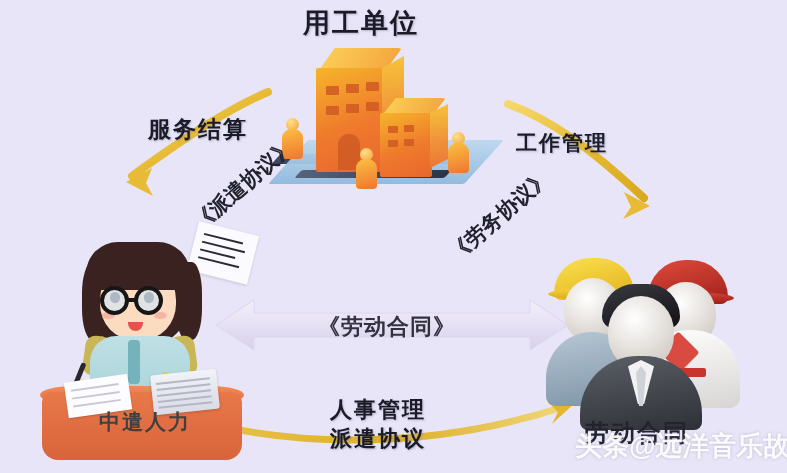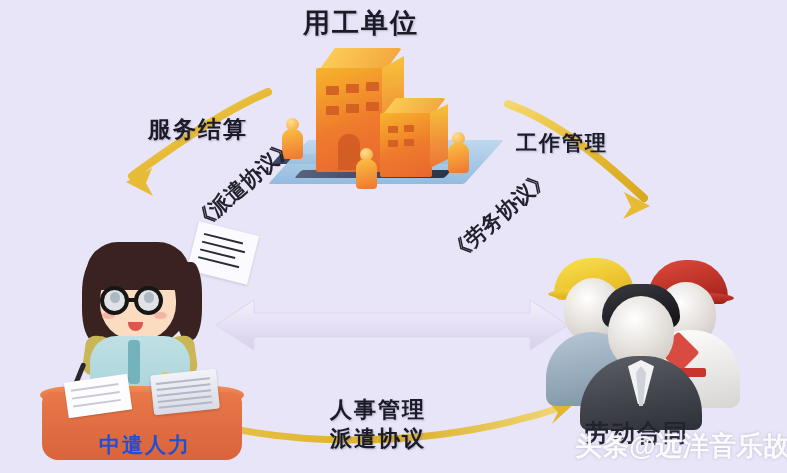--- a/index.html
+++ b/index.html
@@ -84,21 +84,21 @@
   #scarf{position:absolute;left:86px;top:108px;width:12px;height:44px;background:#74b3bb;border-radius:4px;}
   #spot1{position:absolute;left:118px;top:140px;width:11px;height:11px;border-radius:50%;background:#d9cf66;}
   .arm{position:absolute;width:44px;height:18px;background:#fbdcc0;border-radius:10px;}
   #arm-l{left:28px;top:150px;transform:rotate(16deg);}
   #arm-r{left:126px;top:150px;transform:rotate(-16deg);}
   #desk{position:absolute;left:0px;top:160px;width:200px;height:68px;
         background:linear-gradient(180deg,#e8784a,#d9643b);border-radius:10px 10px 16px 16px;}
   #desk-top{position:absolute;left:-2px;top:154px;width:204px;height:18px;
         background:linear-gradient(180deg,#f08b58,#e0713f);border-radius:60px/16px;}
   #badge-text{position:absolute;left:28px;top:176px;width:150px;text-align:center;
-        font-size:21px;font-weight:700;color:#1d4ed8;letter-spacing:2px;margin-top:23px;}
+        font-size:21px;font-weight:700;color:#404040;letter-spacing:2px;}
   #paper1{position:absolute;left:24px;top:146px;width:64px;height:36px;background:#fdfdff;
         transform:rotate(-8deg);box-shadow:0 1px 2px rgba(0,0,0,.18);}
   .pline{position:absolute;height:2px;background:#c9c9d6;left:6px;width:48px;}
   #laptop{position:absolute;left:110px;top:140px;width:66px;height:40px;
         background:linear-gradient(180deg,#f2f3f8,#d9dbe6);transform:rotate(-6deg);
         border-radius:3px;box-shadow:0 1px 3px rgba(0,0,0,.2);}
   .kline{position:absolute;height:2px;background:#b4b7c6;left:5px;width:54px;}
   #pen{position:absolute;left:34px;top:130px;width:5px;height:30px;background:#27272f;
         border-radius:3px;transform:rotate(22deg);}
   #docpaper{position:absolute;left:150px;top:-4px;width:62px;height:50px;background:#fafaff;
@@ -303,20 +303,21 @@
   <div class="lbl lbl-shadow" id="title-top">用工单位</div>
 
   <div class="lbl lbl-shadow" id="label-service">服务结算</div>
 
   <div class="lbl lbl-shadow" id="label-work">工作管理</div>
 
   <div class="rot" id="agr-dispatch">《派遣协议》</div>
 
   <div class="rot" id="agr-labor">《劳务协议》</div>
 
+  <div id="contract-text">《劳动合同》</div>
 
   <div class="lbl lbl-shadow" id="label-hr">人事管理</div>
 
   <div class="lbl lbl-shadow" id="label-pay">派遣协议</div>
 
 
   <div class="lbl" id="label-dispatch-emp">劳动合同</div>
 
   <div id="watermark">头条@远洋音乐故事汇</div>
 

